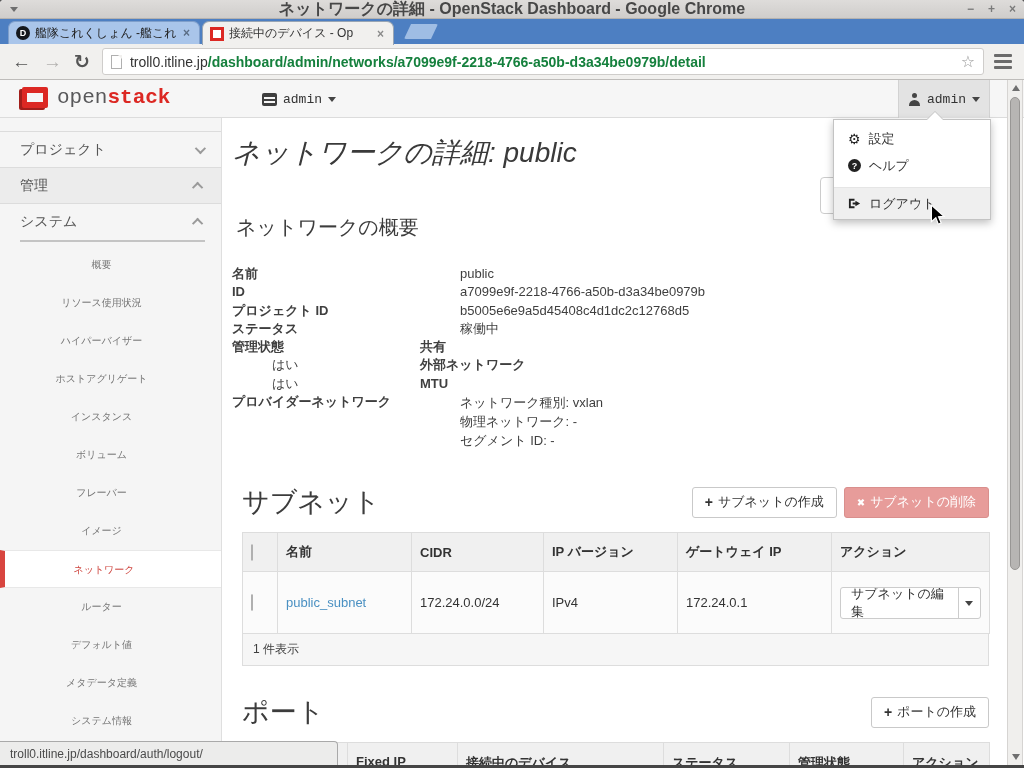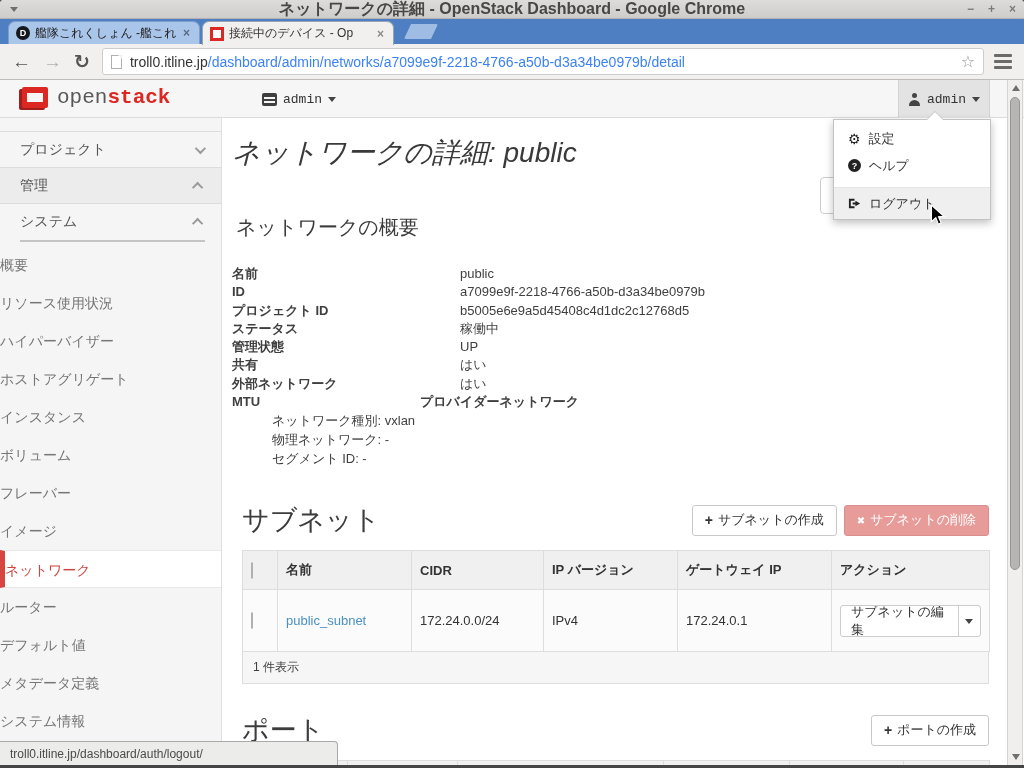--- a/index.html
+++ b/index.html
@@ -36,21 +36,21 @@
   .toolbar { position:absolute; left:0; top:44px; width:100%; height:36px; background:#f1f0ee;
     border-bottom:1px solid #bebcba; display:flex; align-items:center; }
   .nav-ico { font-size:19px; line-height:1; margin-left:12px; color:#555; font-weight:bold; }
   .nav-ico.disabled { color:#b3b1af; }
   .urlbar { height:27px; flex:1; margin-left:12px; margin-right:8px; background:#fff;
     border:1px solid #cfcdcb; border-radius:3px; display:flex; align-items:center; padding:0 8px; }
   .doc-ico { width:11px; height:14px; border:1px solid #b0b0b0; background:#fff; position:relative; flex:none; margin-right:8px; }
   .doc-ico::after { content:""; position:absolute; right:-1px; top:-1px; border-style:solid; border-width:0 4px 4px 0; border-color:transparent #f1f0ee transparent transparent; }
   .url-text { font-size:14px; white-space:nowrap; overflow:hidden; flex:1; }
   .url-host { color:#333; }
-  .url-path { color:#3b82f6; }
+  .url-path { color:#15803d;font-weight:bold; }
   .star-ico { color:#9a9a9a; font-size:16px; flex:none; margin-left:6px; }
   .menu-btn { width:22px; height:16px; margin-right:10px; flex:none; position:relative; }
   .menu-btn span { position:absolute; left:2px; right:2px; height:3px; background:#6b6b6b; border-radius:1px; }
   .menu-btn span:nth-child(1){top:0} .menu-btn span:nth-child(2){top:6px} .menu-btn span:nth-child(3){top:12px}
 
   
   .os-topbar { position:absolute; left:0; top:80px; width:100%; height:38px; background:#f6f6f6; border-bottom:1px solid #dcdcdc;font-family:Liberation Mono, monospace; }
   .os-logo { position:absolute; left:22px; top:6px; display:flex; align-items:center; gap:9px; }
   .os-logo-icon { width:26px; height:21px; background:#dc2823; border-radius:2px; position:relative; box-shadow:-3px 2px 0 #a11e1a; }
   .os-logo-icon::after { content:""; position:absolute; left:5px; right:5px; top:6px; bottom:6px; background:#f6f6f6; }
@@ -68,21 +68,21 @@
   .sidebar { position:absolute; left:0; top:118px; width:222px; bottom:0; background:#f5f5f5; border-right:1px solid #dfdfdf; }
   .sb-spacer { height:14px; border-bottom:1px solid #dcdcdc; }
   .sb-section { height:36px; display:flex; align-items:center; padding:0 18px 0 20px; font-size:14px; color:#555; border-bottom:1px solid #dcdcdc; }
   .sb-section .lbl { flex:1; }
   .sb-admin { background:#ececec; }
   .sb-system { border-bottom:none; }
   .chev { width:8px; height:8px; border-right:2px solid #9a9a9a; border-bottom:2px solid #9a9a9a; }
   .chev.down { transform:rotate(45deg) translateY(-2px); }
   .chev.up { transform:rotate(-135deg) translateY(-2px); }
   .sb-divider { height:2px; background:#c4c4c4; margin:0 16px 4px 20px; }
-  .sb-item { height:38px; line-height:38px; text-align:left; padding-right:18px; font-size:14px; color:#757575; }
+  .sb-item { height:38px; line-height:38px; text-align:center; padding-right:18px; font-size:10px; color:#757575; }
   .sb-item.active { background:#fff; color:#ce453f; border-left:5px solid #d8453f; border-top:1px solid #e8e8e8; border-bottom:1px solid #e8e8e8; }
 
   
   .main { position:absolute; left:222px; top:118px; right:18px; bottom:0; background:#fff; overflow:hidden; padding:14px 17px 0 10px; }
   .page-title { font-size:28px; font-weight:400; color:#3a3a3a; line-height:42px; margin-bottom:40px;font-style:italic; }
   .ov-heading { font-size:20px; font-weight:400; color:#3c3c3c; margin:0 0 24px 4px; }
   .dl { display:grid; grid-template-columns:188px 1fr; font-size:13px; color:#3f3f3f; row-gap:0; }
   .dl dt { font-weight:bold; line-height:18.3px; }
   .dl dd { line-height:18.3px;padding-left:40px; }
   .dd-line { line-height:19px; }
@@ -247,21 +247,20 @@
     <dl class="dl">
       <dt>名前</dt>
         <dd>public</dd>
       <dt>ID</dt>
         <dd>a7099e9f-2218-4766-a50b-d3a34be0979b</dd>
       <dt>プロジェクト ID</dt>
         <dd>b5005e6e9a5d45408c4d1dc2c12768d5</dd>
       <dt>ステータス</dt>
         <dd>稼働中</dd>
       <dt>管理状態</dt>
-        <dd>UP</dd>
       <dt>共有</dt>
         <dd>はい</dd>
       <dt>外部ネットワーク</dt>
         <dd>はい</dd>
       <dt>MTU</dt>
       <dt>プロバイダーネットワーク</dt>
       <dd>
         <div class="dd-line">ネットワーク種別: vxlan</div>
         <div class="dd-line">物理ネットワーク: -</div>
         <div class="dd-line">セグメント ID: -</div>

